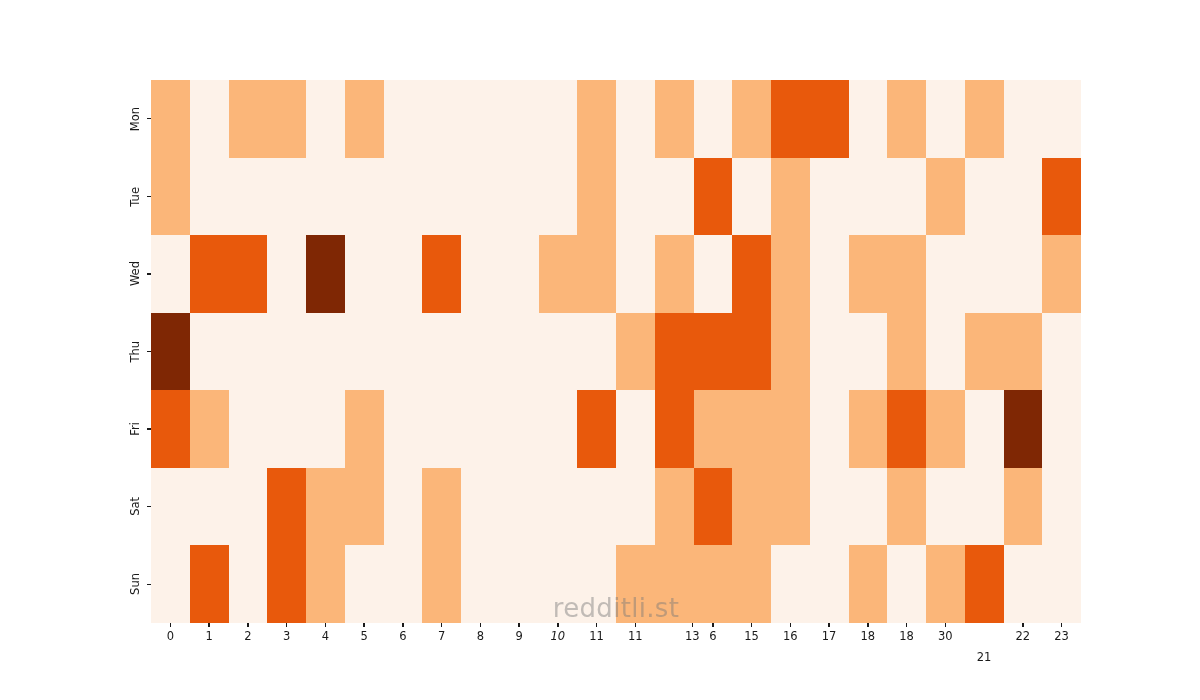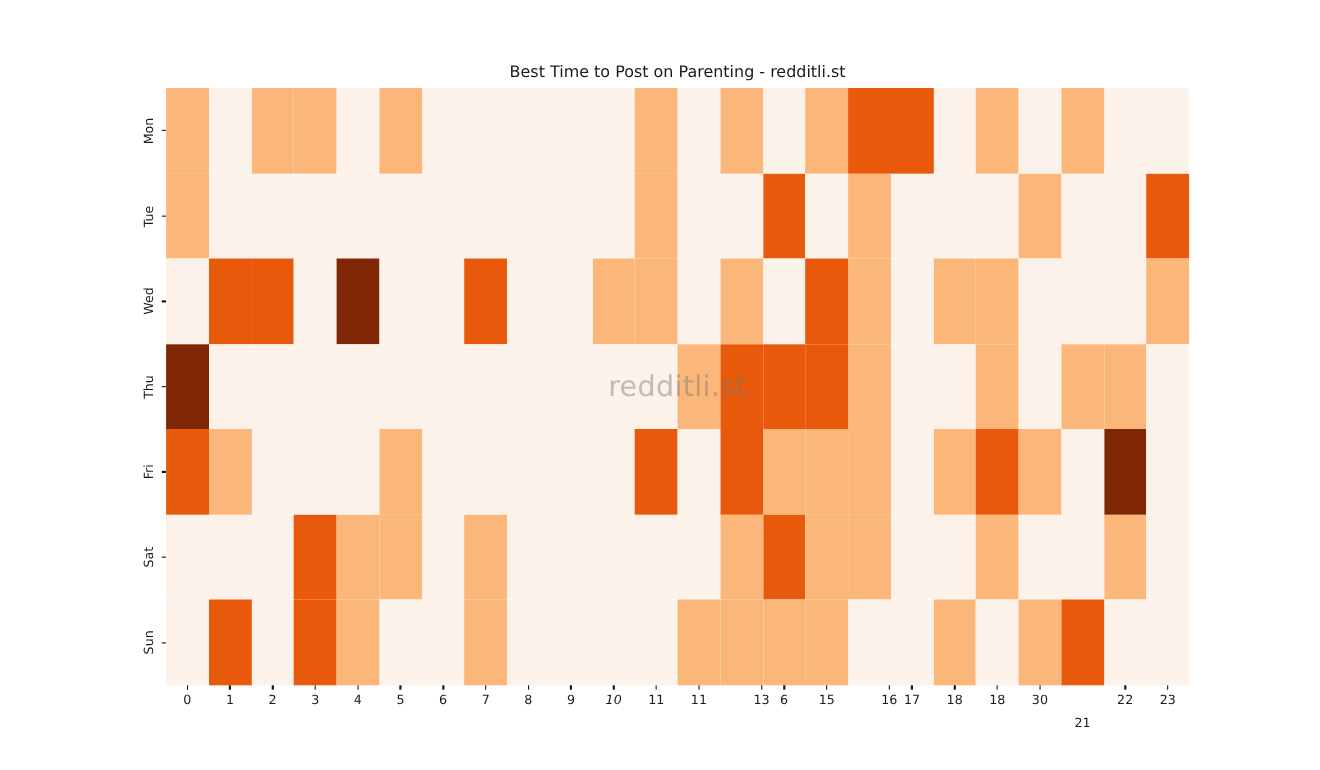--- a/index.html
+++ b/index.html
@@ -51,21 +51,21 @@
     width: 100%;
     height: 100%;
   }
   #watermark {
     position: absolute;
     left: 0;
     top: 0;
     width: 930px;
     height: 543px;
     display: flex;
-    align-items: center;
+    align-items: flex-end;
     justify-content: center;
     pointer-events: none;
   }
   #watermark span {
     font-size: 26px;
     color: rgba(120,120,120,0.45);
     letter-spacing: 0.3px;
   }
   
   #y-axis {
@@ -126,21 +126,20 @@
     color: #1a1a1a;
     margin-top: 4px;
     line-height: 1;
   }
 </style>
 </head>
 <body>
 
 <div id="figure">
 
-  <div id="chart-title">Best Time to Post on Parenting - redditli.st</div>
 
   <div id="y-axis">
       <div class="y-tick-row" style="top: 0px;">
         <span class="y-tick-label">Mon</span>
         <span class="y-tick-mark"></span>
       </div>
       <div class="y-tick-row" style="top: 77.5714px;">
         <span class="y-tick-label">Tue</span>
         <span class="y-tick-mark"></span>
       </div>
@@ -400,21 +399,21 @@
         <span class="x-tick-label">13</span>
       </div>
       <div class="x-tick-col" style="left: 542.5px; width: 38.75px;">
         <span class="x-tick-mark"></span>
         <span class="x-tick-label">6</span>
       </div>
       <div class="x-tick-col" style="left: 581.25px; width: 38.75px;">
         <span class="x-tick-mark"></span>
         <span class="x-tick-label">15</span>
       </div>
-      <div class="x-tick-col" style="left: 638px; width: 38.75px;">
+      <div class="x-tick-col" style="left: 620px; width: 38.75px;">
         <span class="x-tick-mark"></span>
         <span class="x-tick-label">16</span>
       </div>
       <div class="x-tick-col" style="left: 658.75px; width: 38.75px;">
         <span class="x-tick-mark"></span>
         <span class="x-tick-label">17</span>
       </div>
       <div class="x-tick-col" style="left: 697.5px; width: 38.75px;">
         <span class="x-tick-mark"></span>
         <span class="x-tick-label">18</span>

